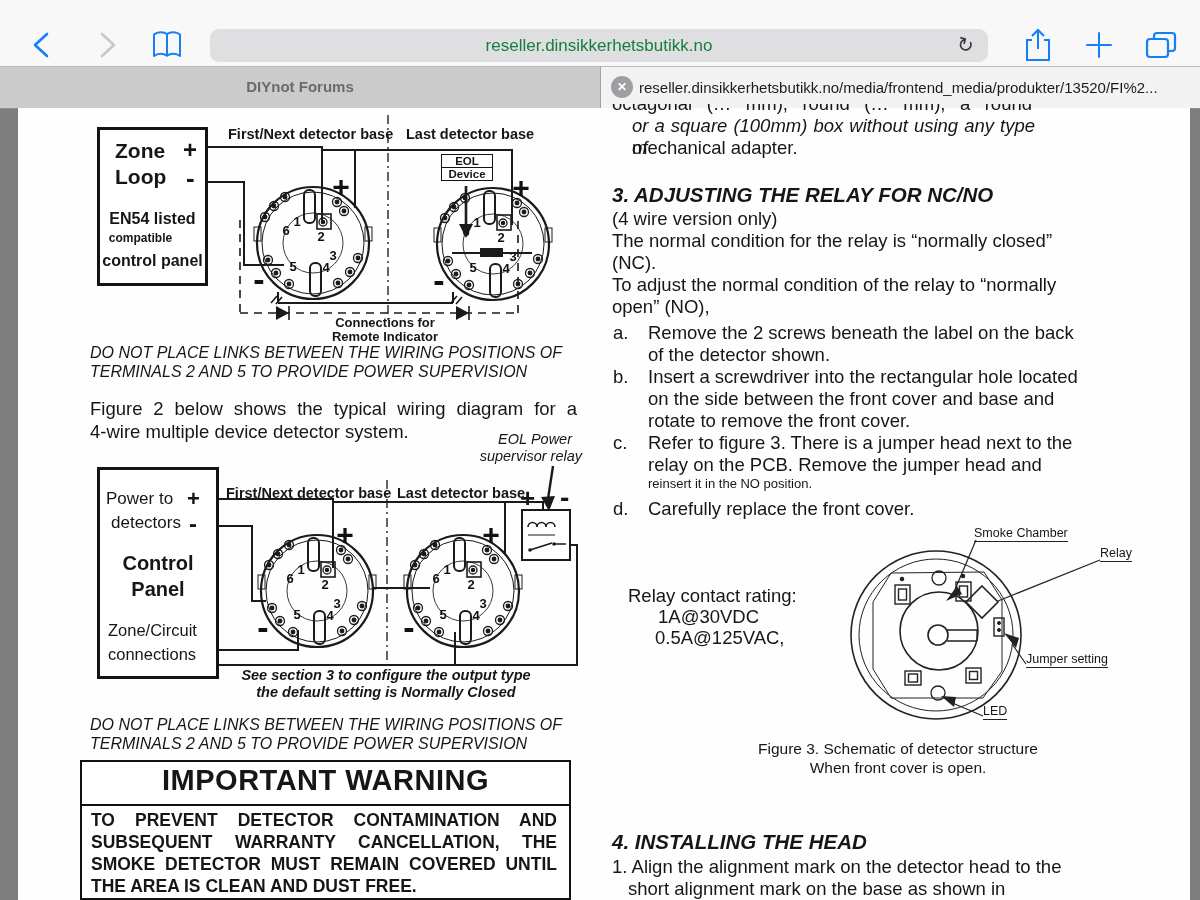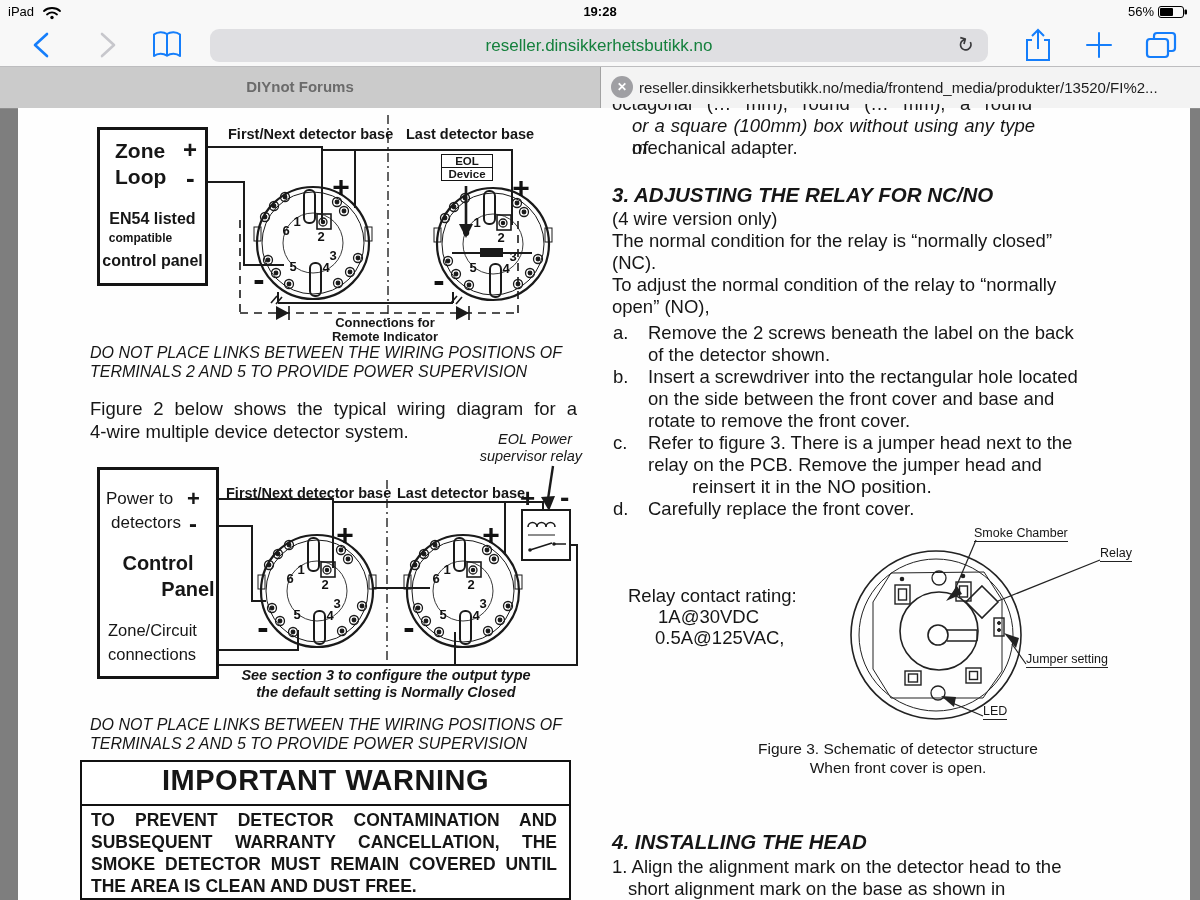--- a/index.html
+++ b/index.html
@@ -32,37 +32,20 @@
   #warnbox{position:absolute;left:80px;top:760px;width:487px;height:136px;border:2.5px solid #111;background:#fff;overflow:hidden;}
   #warnbox .wtitle{position:absolute;left:0;top:2px;width:100%;text-align:center;font-size:29px;font-weight:bold;letter-spacing:.5px;}
   #warnbox .wdiv{position:absolute;left:0;top:42px;width:100%;border-top:2.5px solid #111;}
   .wline{position:absolute;left:9px;width:466px;font-size:17.5px;font-weight:bold;line-height:21px;}
   .clipwrap{position:absolute;overflow:hidden;}
 </style>
 </head>
 <body>
 
 <div id="chrome">
-  <div id="statusbar">
-    <span class="abs" style="left:8px;top:4px;">iPad</span>
-    <svg class="abs" style="left:42px;top:6px;" width="20" height="14">
-      <g fill="none" stroke="#000" stroke-width="1.8" stroke-linecap="round">
-        <path d="M2,5 C6,1 14,1 18,5"></path>
-          <path d="M5,8.5 C8,6 12,6 15,8.5"></path>
-      </g>
-      <circle cx="10" cy="11.5" r="1.7" fill="#000"></circle>
-    </svg>
-    <span class="abs" style="left:0;top:4px;width:1200px;text-align:center;font-weight:bold;">19:28</span>
-    <span class="abs" style="right:46px;top:4px;">56%</span>
-    <svg class="abs" style="right:12px;top:6px;" width="30" height="13">
-      <rect x="0.5" y="0.5" width="25" height="11" rx="2.5" fill="none" stroke="#000"></rect>
-      <rect x="2" y="2" width="13" height="8" rx="1" fill="#000"></rect>
-      <rect x="26.5" y="3.5" width="2.5" height="5" rx="1" fill="#000"></rect>
-    </svg>
-  </div>
 
   <div id="toolbar">
     <svg class="abs" style="left:30px;top:6px;" width="24" height="30">
       <polyline points="17,4 5,15 17,26" fill="none" stroke="#157efb" stroke-width="2.6" stroke-linecap="round" stroke-linejoin="round"></polyline>
     </svg>
     <svg class="abs" style="left:95px;top:6px;" width="24" height="30">
       <polyline points="7,4 19,15 7,26" fill="none" stroke="#c7c7cc" stroke-width="2.6" stroke-linecap="round" stroke-linejoin="round"></polyline>
     </svg>
     <svg class="abs" style="left:150px;top:5px;" width="34" height="32">
       <path d="M17,5 C13.5,2.5 7.5,2.5 4,5.5 L4,27 C7.5,24 13.5,24 17,26.8 C20.5,24 26.5,24 30,27 L30,5.5 C26.5,2.5 20.5,2.5 17,5 Z M17,5 L17,26.8" fill="none" stroke="#157efb" stroke-width="2" stroke-linejoin="round"></path>
@@ -282,21 +265,21 @@
 
   <div class="abs ital" style="left:472px;top:431px;width:100px;text-align:right;font-size:14.5px;">EOL Power</div>
   <div class="abs ital" style="left:472px;top:448px;width:110px;text-align:right;font-size:14.5px;">supervisor relay</div>
 
   <div class="panelbox" style="left:97px;top:467px;width:116px;height:206px;">
     <span class="abs" style="left:6px;top:19px;font-size:17px;">Power to</span>
     <span class="abs b" style="left:87px;top:16px;font-size:22px;">+</span>
     <span class="abs" style="left:11px;top:43px;font-size:17px;">detectors</span>
     <span class="abs b" style="left:89px;top:40px;font-size:24px;">-</span>
     <div class="abs b ctr" style="left:0;top:82px;width:116px;font-size:20px;">Control</div>
-    <div class="abs b ctr" style="left:0;top:108px;width:116px;font-size:20px;padding-left:30px;">Panel</div>
+    <div class="abs b ctr" style="left:0;top:108px;width:116px;font-size:20px;">Panel</div>
     <div class="abs" style="left:8px;top:151px;font-size:16.5px;">Zone/Circuit</div>
     <div class="abs" style="left:8px;top:175px;font-size:16.5px;">connections</div>
   </div>
 
   <span class="abs b" style="left:226px;top:485px;font-size:14.5px;">First/Next detector base</span>
   <span class="abs b" style="left:397px;top:485px;font-size:14.5px;">Last detector base</span>
 
   <span class="abs b" style="left:520px;top:483px;font-size:26px;">+</span>
   <span class="abs b" style="left:560px;top:482px;font-size:28px;">-</span>
 
@@ -333,21 +316,21 @@
   <div class="abs" style="left:648px;top:344px;font-size:18.5px;">of the detector shown.</div>
 
   <div class="abs" style="left:613px;top:366px;font-size:18.5px;">b.</div>
   <div class="abs" style="left:648px;top:366px;font-size:18.5px;">Insert a screwdriver into the rectangular hole located</div>
   <div class="abs" style="left:648px;top:388px;font-size:18.5px;">on the side between the front cover and base and</div>
   <div class="abs" style="left:648px;top:410px;font-size:18.5px;">rotate to remove the front cover.</div>
 
   <div class="abs" style="left:613px;top:432px;font-size:18.5px;">c.</div>
   <div class="abs" style="left:648px;top:432px;font-size:18.5px;text-align:right;">Refer to figure 3. There is a jumper head next to the</div>
   <div class="abs" style="left:648px;top:454px;font-size:18.5px;">relay on the PCB. Remove the jumper head and</div>
-  <div class="abs" style="left:648px;top:476px;font-size:19px;margin-left:44px;">reinsert it in the NO position.</div>
+  <div class="abs" style="left:648px;top:476px;font-size:13px;">reinsert it in the NO position.</div>
 
   <div class="abs" style="left:613px;top:498px;font-size:18.5px;">d.</div>
   <div class="abs" style="left:648px;top:498px;font-size:18.5px;">Carefully replace the front cover.</div>
 
   <div class="abs" style="left:628px;top:585px;font-size:18.5px;">Relay contact rating:</div>
   <div class="abs" style="left:658px;top:606px;font-size:18.5px;">1A@30VDC</div>
   <div class="abs" style="left:655px;top:627px;font-size:18.5px;">0.5A@125VAC,</div>
 
   <div class="abs lbl-underline" style="left:974px;top:526px;font-size:12.5px;">Smoke Chamber</div>
   <div class="abs lbl-underline" style="left:1100px;top:546px;font-size:12.5px;">Relay</div>

